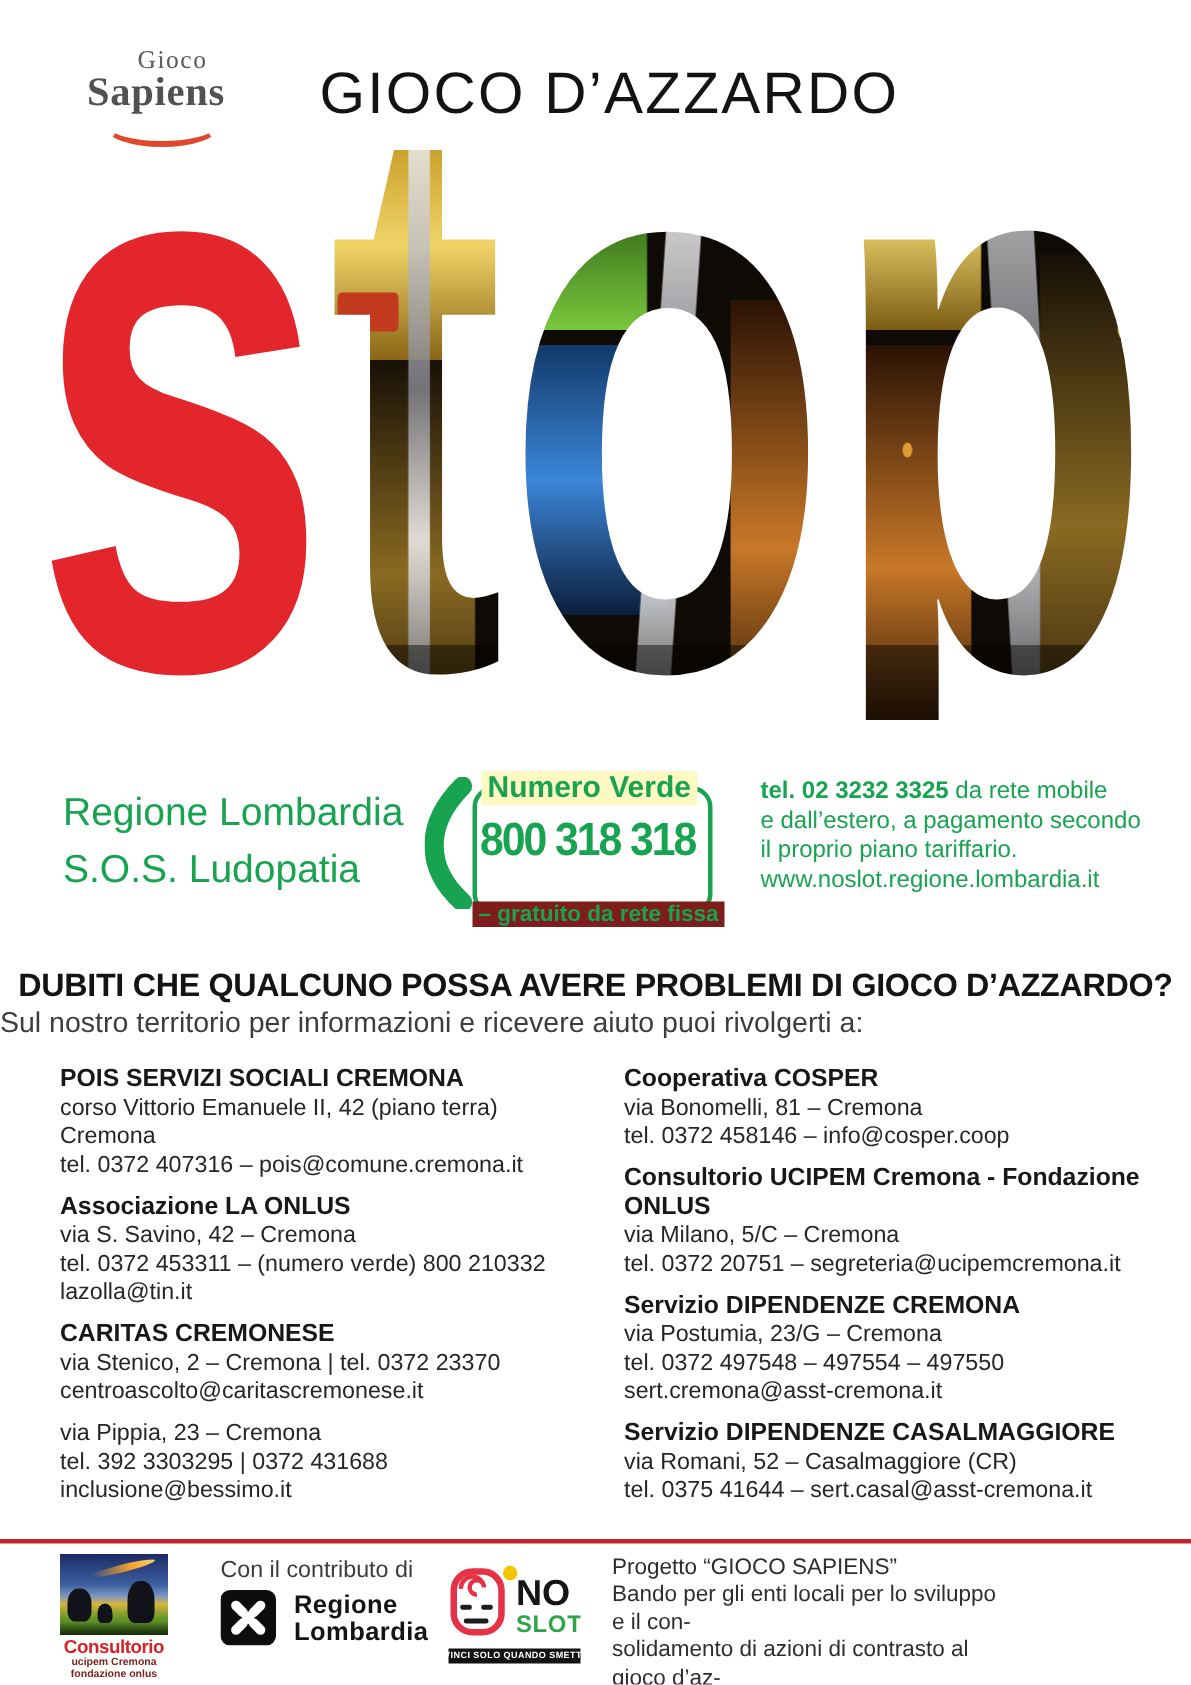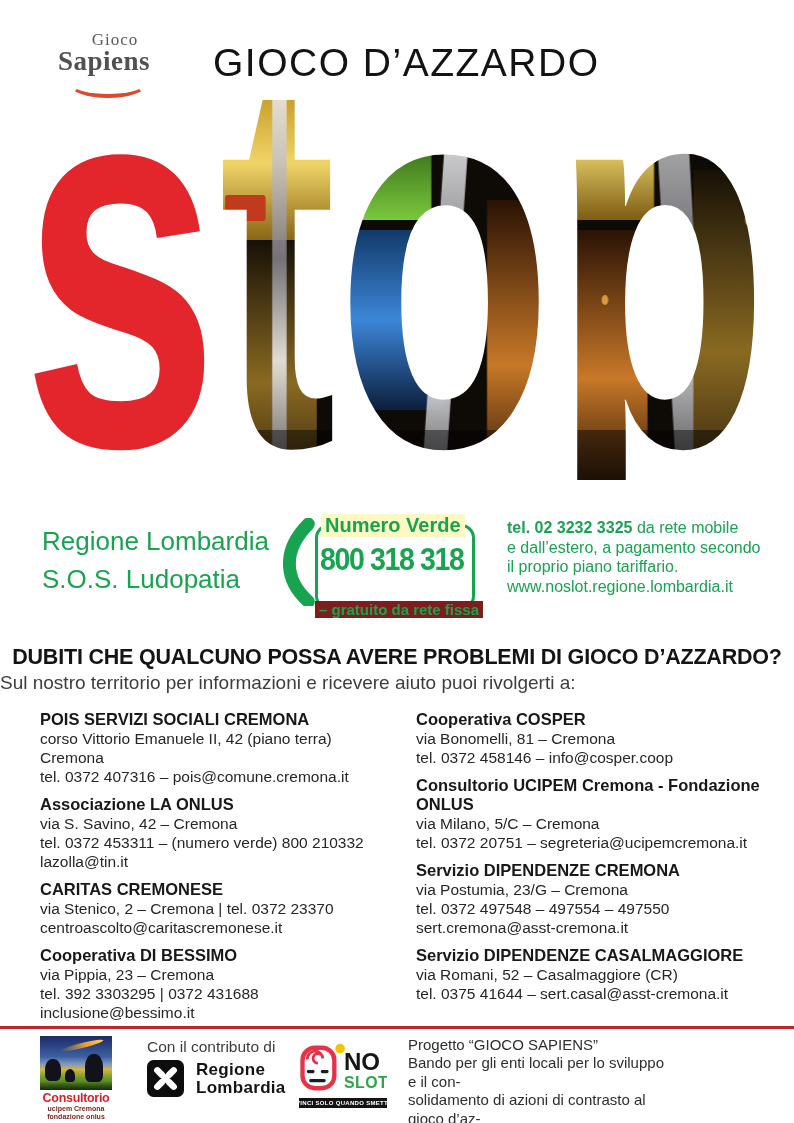--- a/index.html
+++ b/index.html
@@ -175,21 +175,20 @@
     <div class="line">via S. Savino, 42 – Cremona</div>
     <div class="line">tel. 0372 453311 – (numero verde) 800 210332</div>
     <div class="line">lazolla@tin.it</div>
   </div>
   <div class="entry">
     <div class="name">CARITAS CREMONESE</div>
     <div class="line">via Stenico, 2 – Cremona | tel. 0372 23370</div>
     <div class="line">centroascolto@caritascremonese.it</div>
   </div>
   <div class="entry">
-    <div class="name">Cooperativa DI BESSIMO</div>
     <div class="line">via Pippia, 23 – Cremona</div>
     <div class="line">tel. 392 3303295 | 0372 431688</div>
     <div class="line">inclusione@bessimo.it</div>
   </div>
 </div>
 
 <div class="abs col col-right">
   <div class="entry">
     <div class="name">Cooperativa COSPER</div>
     <div class="line">via Bonomelli, 81 – Cremona</div>

